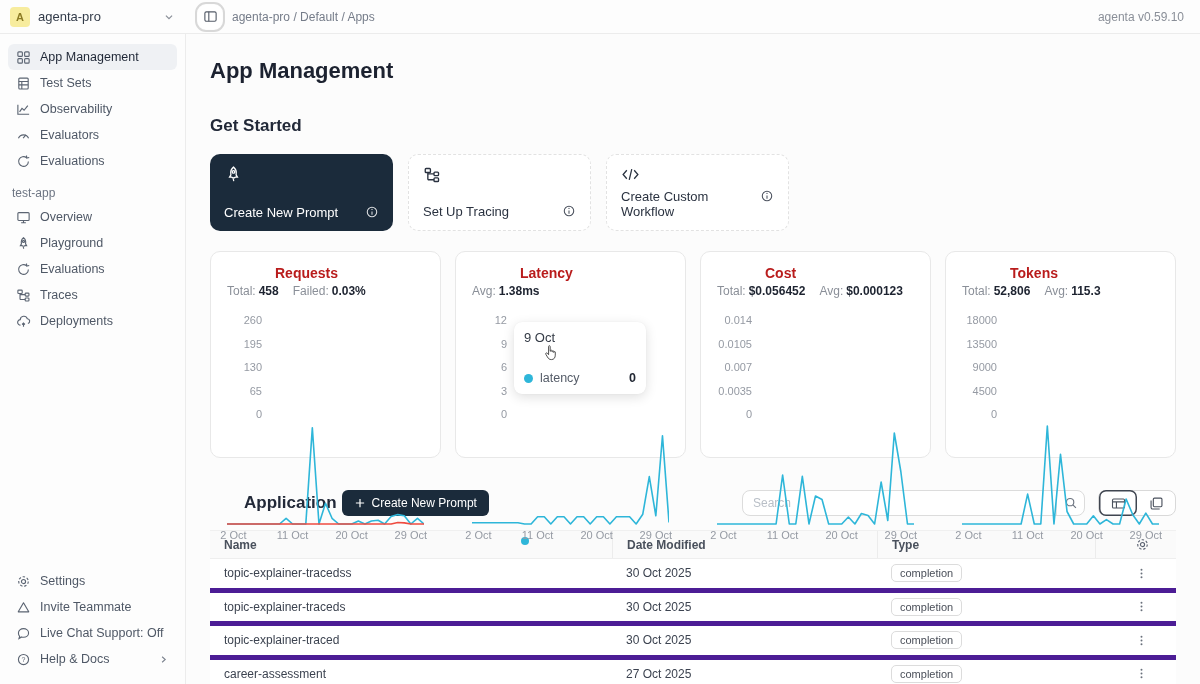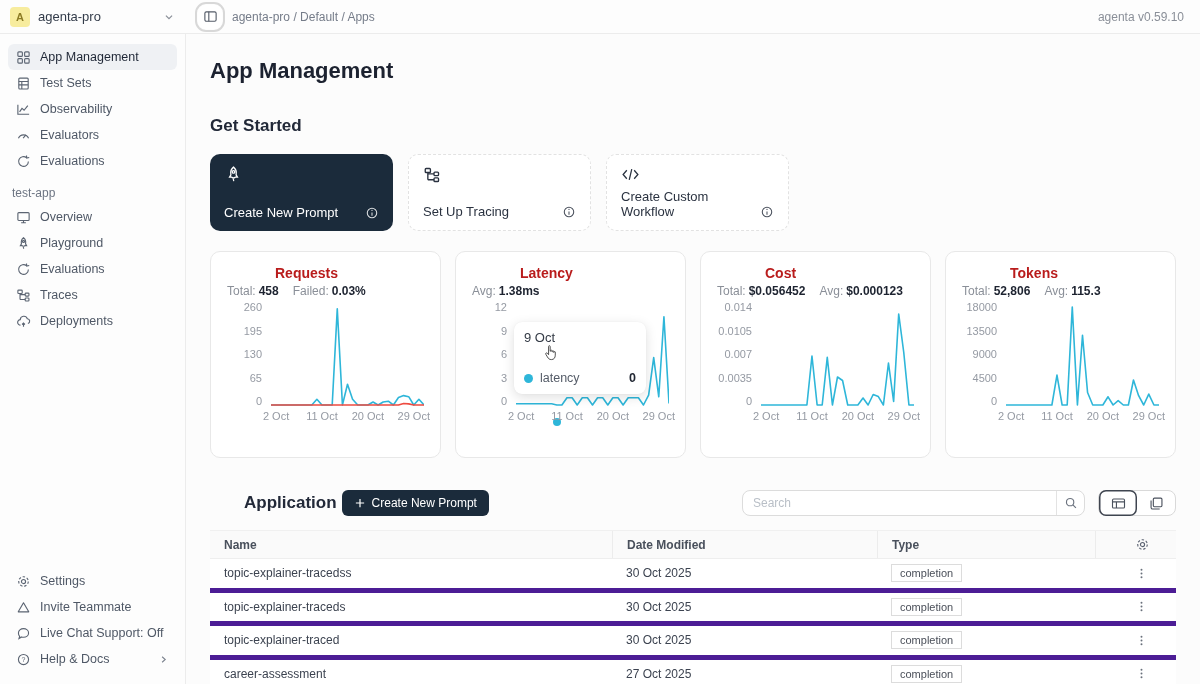--- a/index.html
+++ b/index.html
@@ -31,31 +31,31 @@
   
   .main { flex:1; padding:16px 24px 0; overflow:hidden; }
   .page-title { font-size:22px; font-weight:600; color:#1c2230; margin-top:8px; }
   .h2 { font-size:17px; font-weight:600; color:#222938; }
   .gs-head { margin-top:32px; }
 
   .gs-cards { display:flex; gap:15px; margin-top:18px; }
   .gs-card { width:183px; height:77px; border-radius:10px; padding:11px 14px; display:flex; flex-direction:column; justify-content:space-between; cursor:pointer; }
   .gs-dark { background:#1b2b3b; color:#fff; }
   .gs-light { background:#fff; border:1px dashed #e2e2e2; color:#2a3240; }
-  .gs-row { display:flex; justify-content:space-between; align-items:flex-end; font-size:13px; font-weight:500;gap:16px; }
+  .gs-row { display:flex; justify-content:space-between; align-items:flex-start; font-size:13px; font-weight:500;gap:16px; }
   .gs-icon { color:inherit; }
   .info-icon { color:inherit; opacity:.85; }
 
   
   .chart-cards { display:flex; gap:14px; margin-top:20px; }
   .chart-card { flex:1; height:207px; background:#fff; border:1px solid #e8e8e8; border-radius:10px; padding:13px 16px; position:relative; }
   .cc-title { font-size:14px; font-weight:600; color:#b91c1c;margin-left:48px; }
   .cc-stats { display:flex; gap:14px; margin-top:3px; font-size:12px; color:#8a8f98; }
   .cc-stats b { color:#1d2330; font-weight:700; margin-left:3px; }
-  .cc-body { display:flex; margin-top:3px; }
+  .cc-body { display:flex; margin-top:16px;flex-direction:column; }
   .yaxis { width:44px; padding-right:9px; height:106px; display:flex; flex-direction:column; justify-content:space-between; align-items:flex-end; font-size:11px; color:#959aa3; }
   .plot { flex:1; position:relative; }
   .plot-svg { width:100%; height:106px; }
   .xaxis { position:relative; height:14px; margin-top:3px; font-size:11px; color:#959aa3; }
   .xaxis span { position:absolute; transform:translateX(-50%); white-space:nowrap; }
   .xt0{left:3.3%}.xt1{left:33.3%}.xt2{left:63.3%}.xt3{left:93.3%}
   .marker-dot { position:absolute; width:8px; height:8px; border-radius:50%; background:#2eb6d9; transform:translate(-50%,-50%); }
 
   .tooltip { position:absolute; left:58px; top:70px; width:132px; background:#fff; border-radius:8px; box-shadow:0 3px 12px rgba(0,0,0,.13), 0 0 1px rgba(0,0,0,.08); padding:8px 10px 9px; z-index:5; }
   .tt-title { font-size:13px; color:#333a45; }
@@ -78,21 +78,21 @@
   .table { margin-top:14px; background:#fff; }
   .thead { display:flex; align-items:center; height:29px; background:#fafafa; border-top:1px solid #f0f0f0; border-bottom:1px solid #eeeeee; font-size:12px; font-weight:600; color:#49505c; }
   .th, .td { padding-left:14px; }
   .col-name { flex:0 0 402px; }
   .col-date { flex:0 0 265px; }
   .col-type { flex:0 0 218px; }
   .col-act  { flex:1; display:flex; justify-content:flex-end; padding-right:26px; }
   .thead .col-date, .thead .col-type, .thead .col-act { border-left:1px solid #ececec; height:100%; display:flex; align-items:center; }
   .thead .col-act { justify-content:flex-end; }
   .trow { display:flex; align-items:center; height:33.5px; border-bottom:5px solid #4c1d95; font-size:12px; color:#3c4350; cursor:pointer; }
-  .tag { border:1px solid #dcdcdc; border-radius:0; padding:2px 8px; font-size:11px; color:#4a4f59; background:#fff; }
+  .tag { border:1px solid #dcdcdc; border-radius:5px; padding:2px 8px; font-size:11px; color:#4a4f59; background:#fff; }
   .kebab { color:#6a717c; cursor:pointer; padding:2px; }
   .gear-head { color:#5a6170; cursor:pointer; }
 </style>
 </head>
 <body>
 
 <div class="topbar">
   <div class="workspace">
     <div class="avatar">A</div>
     <span class="ws-name">agenta-pro</span>

